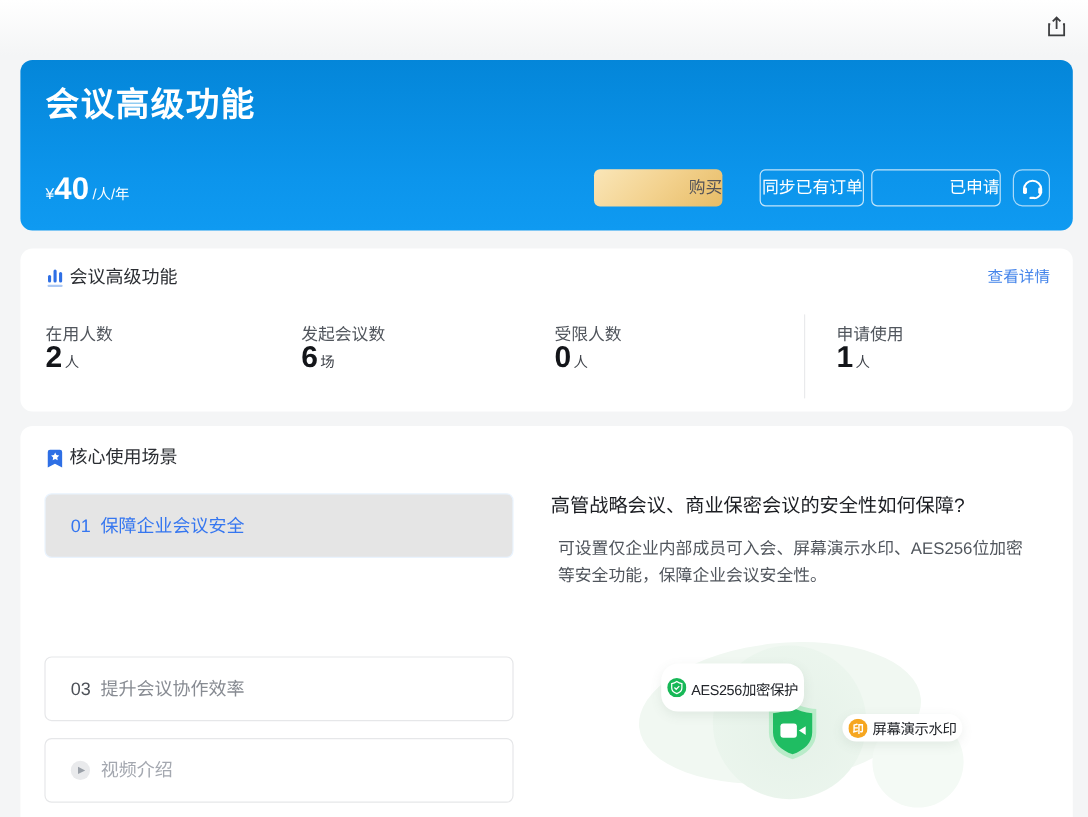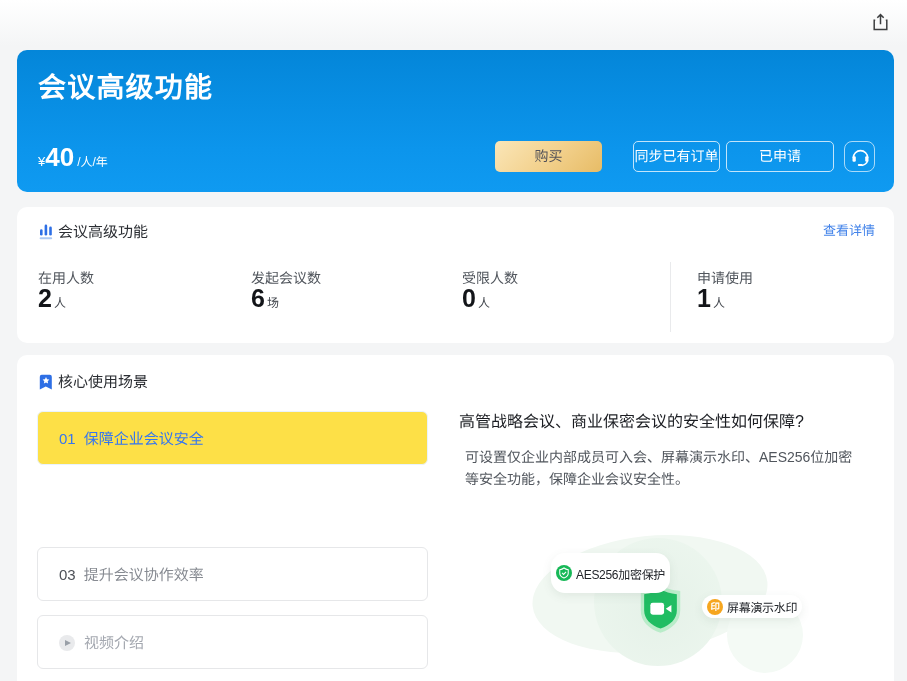--- a/index.html
+++ b/index.html
@@ -12,21 +12,21 @@
 #share{left:872px;top:13px;width:17px;height:18px}
 
 #banner{left:17px;top:50px;width:877px;height:142px;border-radius:10px;
  background:linear-gradient(180deg,#0486d9 0%,#0c95ec 70%,#0f9af1 100%);}
 #banner h1{position:absolute;left:21px;top:24px;font-size:28px;line-height:28px;color:#fff;font-weight:bold;letter-spacing:1.2px}
 #price{position:absolute;left:21px;top:92px;color:#fff}
 #price .yen{font-size:13px;font-weight:normal;vertical-align:baseline}
 #price .num{font-size:26px;font-weight:bold;letter-spacing:0px}
 #price .per{font-size:12px;margin-left:3px}
 .bbtn{position:absolute;top:91px;height:31px;border-radius:5px;font-size:14px;color:#fff;
- border:1px solid rgba(255,255,255,0.75);text-align:center;line-height:29px}
+ border:1px solid rgba(255,255,255,0.75);text-align:right;line-height:29px}
 #buy{right:292px;width:107px;border:none;line-height:31px;
  background:linear-gradient(135deg,#fae6b8 0%,#f3d28f 50%,#e7bc66 100%);color:#535258;}
 #sync{right:174px;width:87px}
 #applied{right:60px;width:108px}
 #head{right:19px;width:31px;border-radius:8px;border-color:rgba(255,255,255,0.65)}
 #head svg{position:absolute;left:6px;top:6px}
 
 .card{background:#fff;border-radius:10px;position:absolute;left:17px;width:877px}
 #card1{top:207px;height:136px}
 #card2{top:355px;height:346px}
@@ -37,21 +37,21 @@
 .stat{position:absolute;top:60px}
 .stat .lb{font-size:14px;color:#51565d;white-space:nowrap}
 .stat .vl{margin-top:0;font-size:25px;line-height:22px;font-weight:bold;color:#131519}
 .stat .un{font-size:12px;font-weight:normal;color:#41454c;margin-left:2px}
 #st1{left:21px}#st2{left:234px}#st3{left:445px}#st4{left:680px}
 #vdiv{position:absolute;left:653px;top:55px;width:1px;height:70px;background:#e9eaec}
 
 .opt{position:absolute;left:20px;width:391px;height:54px;border-radius:6px;background:#fff;
  border:1px solid #e6e7e9;font-size:15px;line-height:54px;white-space:nowrap}
 .opt .in{margin-left:21px}
-#opt1{top:56px;background:#fde047;border:1px solid #e9f3fe;color:#3576f0}
+#opt1{top:56px;background:#e5e5e5;border:1px solid #e9f3fe;color:#3576f0}
 #opt2{top:124px}#opt3{top:192px}#opt4{top:260px}
 .opt .no{color:#4d5158;margin-right:8px}
 .opt .tx{color:#878b92}
 #opt4 .tx{color:#a4a8b0;margin-left:9px}
 #playc{display:inline-block;width:16px;height:16px;border-radius:50%;background:#e9eaec;vertical-align:-3px;position:relative}
 #playc:after{content:"";position:absolute;left:6px;top:4.5px;border-left:6px solid #9aa0a8;border-top:3.5px solid transparent;border-bottom:3.5px solid transparent}
 
 #rhead{position:absolute;left:442px;top:53px;font-size:16px;font-weight:normal;color:#1b1d22;white-space:nowrap}
 #rpara{position:absolute;left:448px;top:92px;font-size:14px;color:#51565d;line-height:21.5px;width:410px}
 

